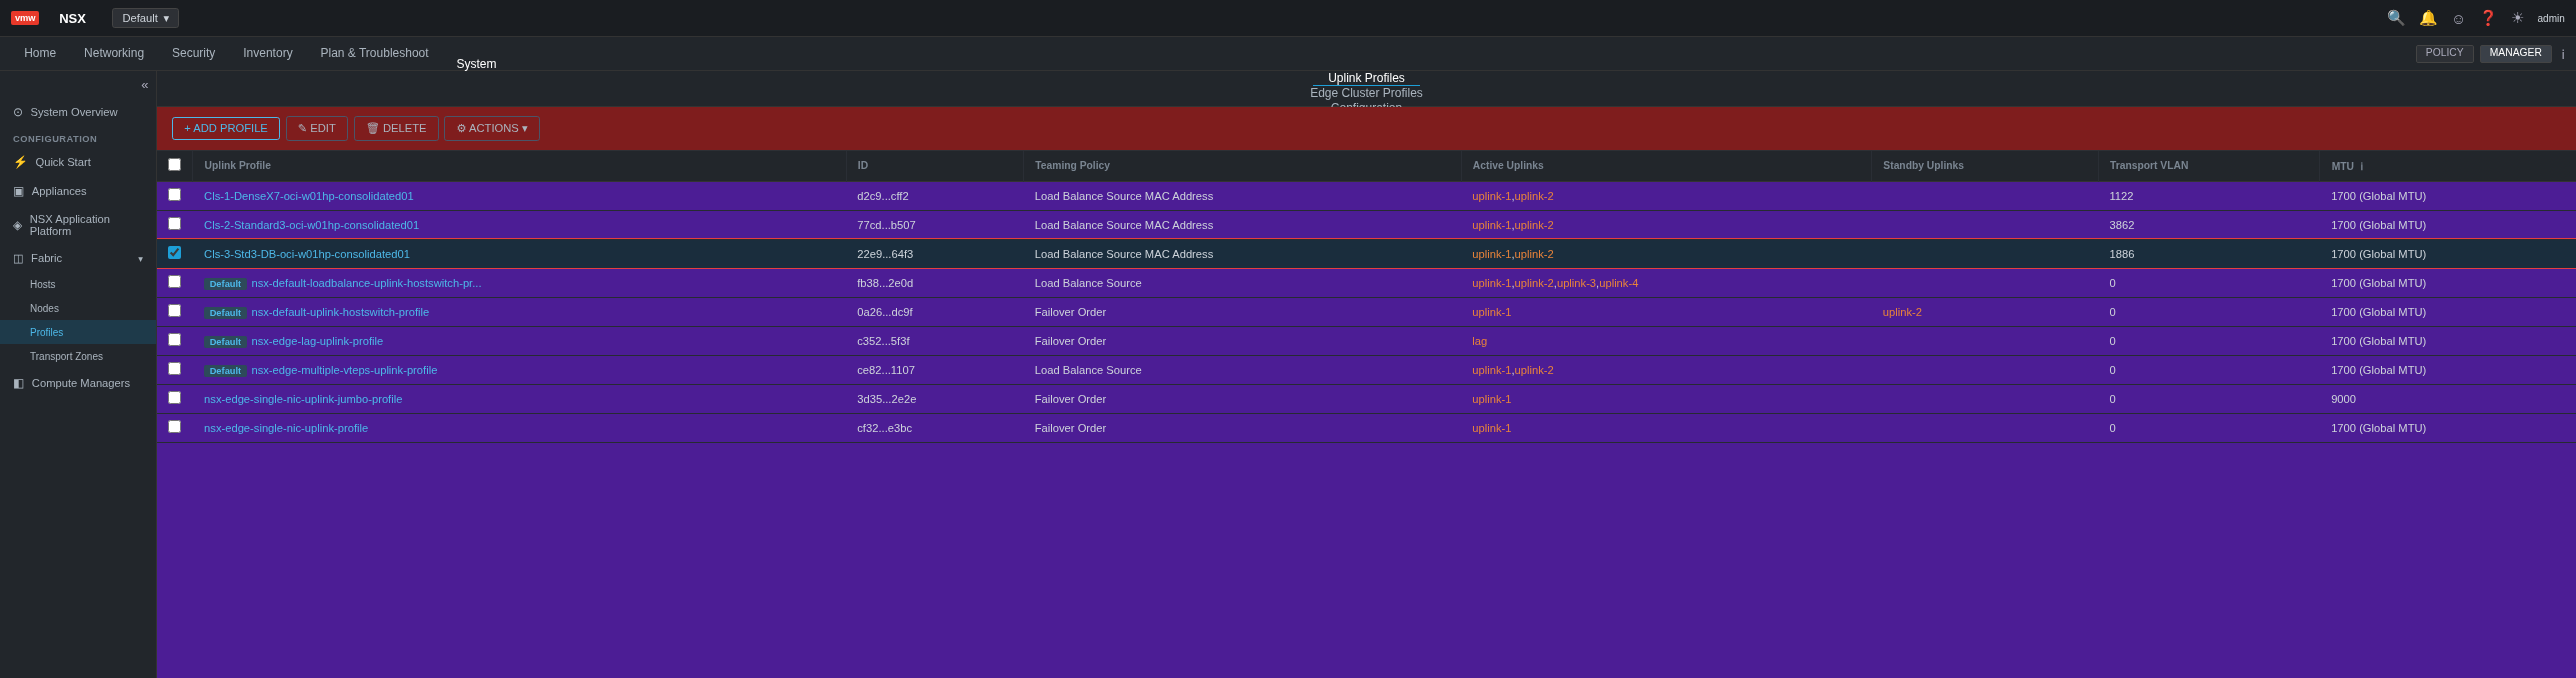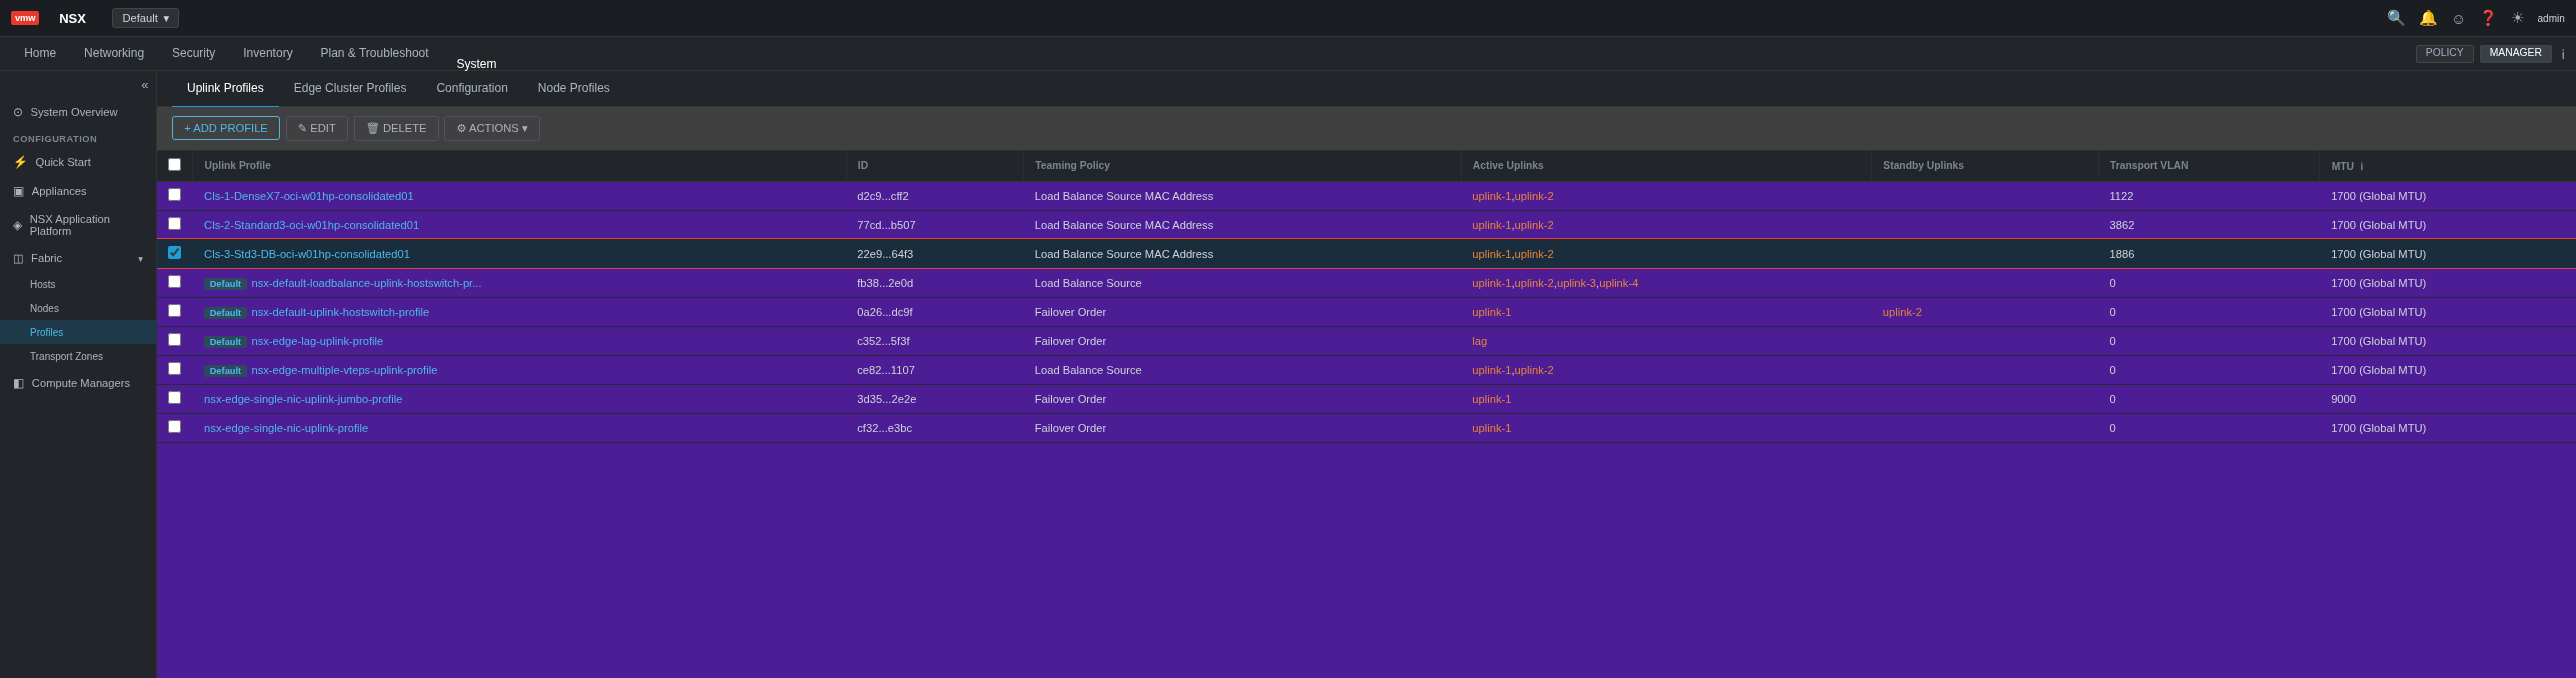--- a/index.html
+++ b/index.html
@@ -76,32 +76,32 @@
       padding: 6.5px 13px 6.5px 30px; color: #aab4be; cursor: pointer; font-size: 10px;
     }
     .sidebar-subitem.active { color: #4db8e8; background: #1e3a4a; }
 
     
     .content { flex: 1; overflow: hidden; display: flex; flex-direction: column; }
 
     
     .content-tabs {
       display: flex; align-items: center; background: #22262b;
-      border-bottom: 0.9px solid #333; padding: 0 15px; height: 36px;
+      border-bottom: 0.9px solid #333; padding: 0 15px; height: 36px; flex-direction: column;
     }
     .content-tab {
       color: #aab4be; font-size: 12px; padding: 0 15px; height: 36px;
       display: flex; align-items: center; cursor: pointer; border-bottom: 1.9px solid transparent;
     }
     .content-tab.active { color: #fff; border-bottom: 1.9px solid #1d9fd8; }
 
     
     .toolbar {
-      display: flex; align-items: flex-start; gap: 5.6px; padding: 9.3px 15px;
-      background: #404040; border-bottom: 0.9px solid #2d3035;
+      display: flex; align-items: center; gap: 5.6px; padding: 9.3px 15px;
+      background: #7f1d1d; border-bottom: 0.9px solid #2d3035;
     }
     .toolbar-btn {
       display: flex; align-items: center; gap: 3.7px; padding: 4.7px 11.2px;
       background: transparent; border: 0.9px solid #4a5568; color: #aab4be;
       border-radius: 2.8px; cursor: pointer; font-size: 11.2px;
     }
     .toolbar-btn.primary { color: #4db8e8; border-color: #4db8e8; }
 
     
     .table-container { flex: 1; overflow-y: auto; background: #4c1d95; }

